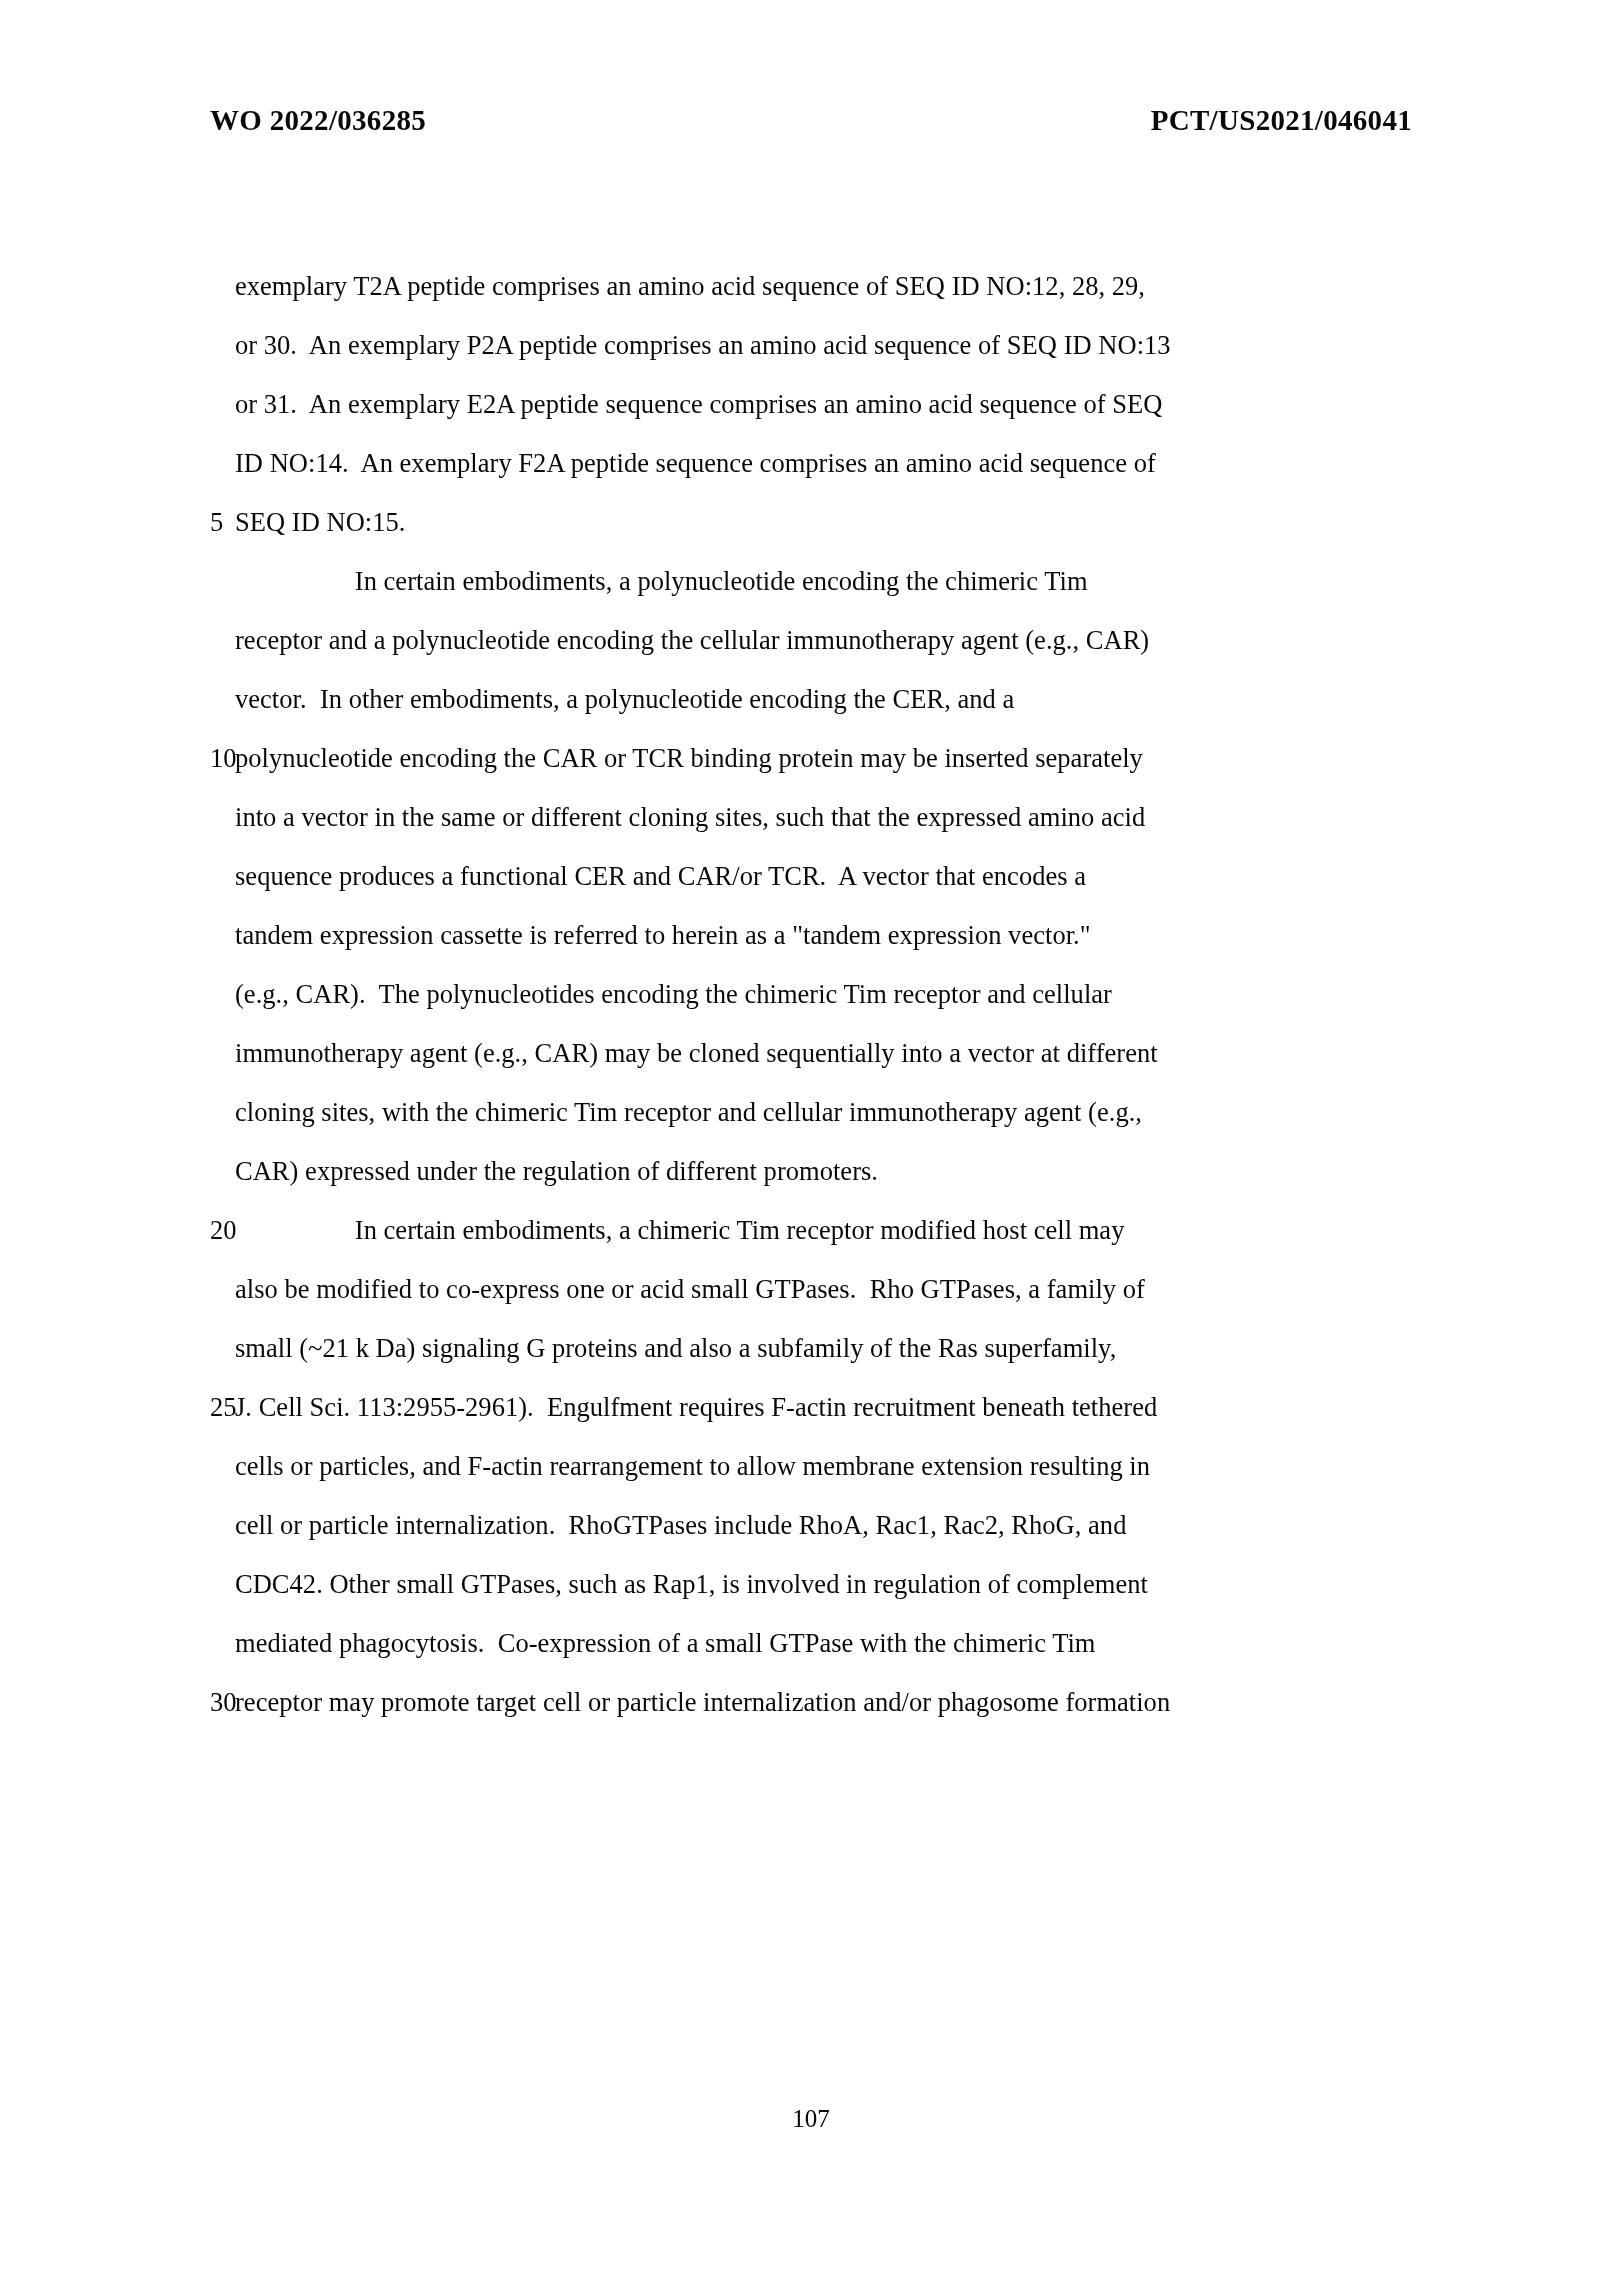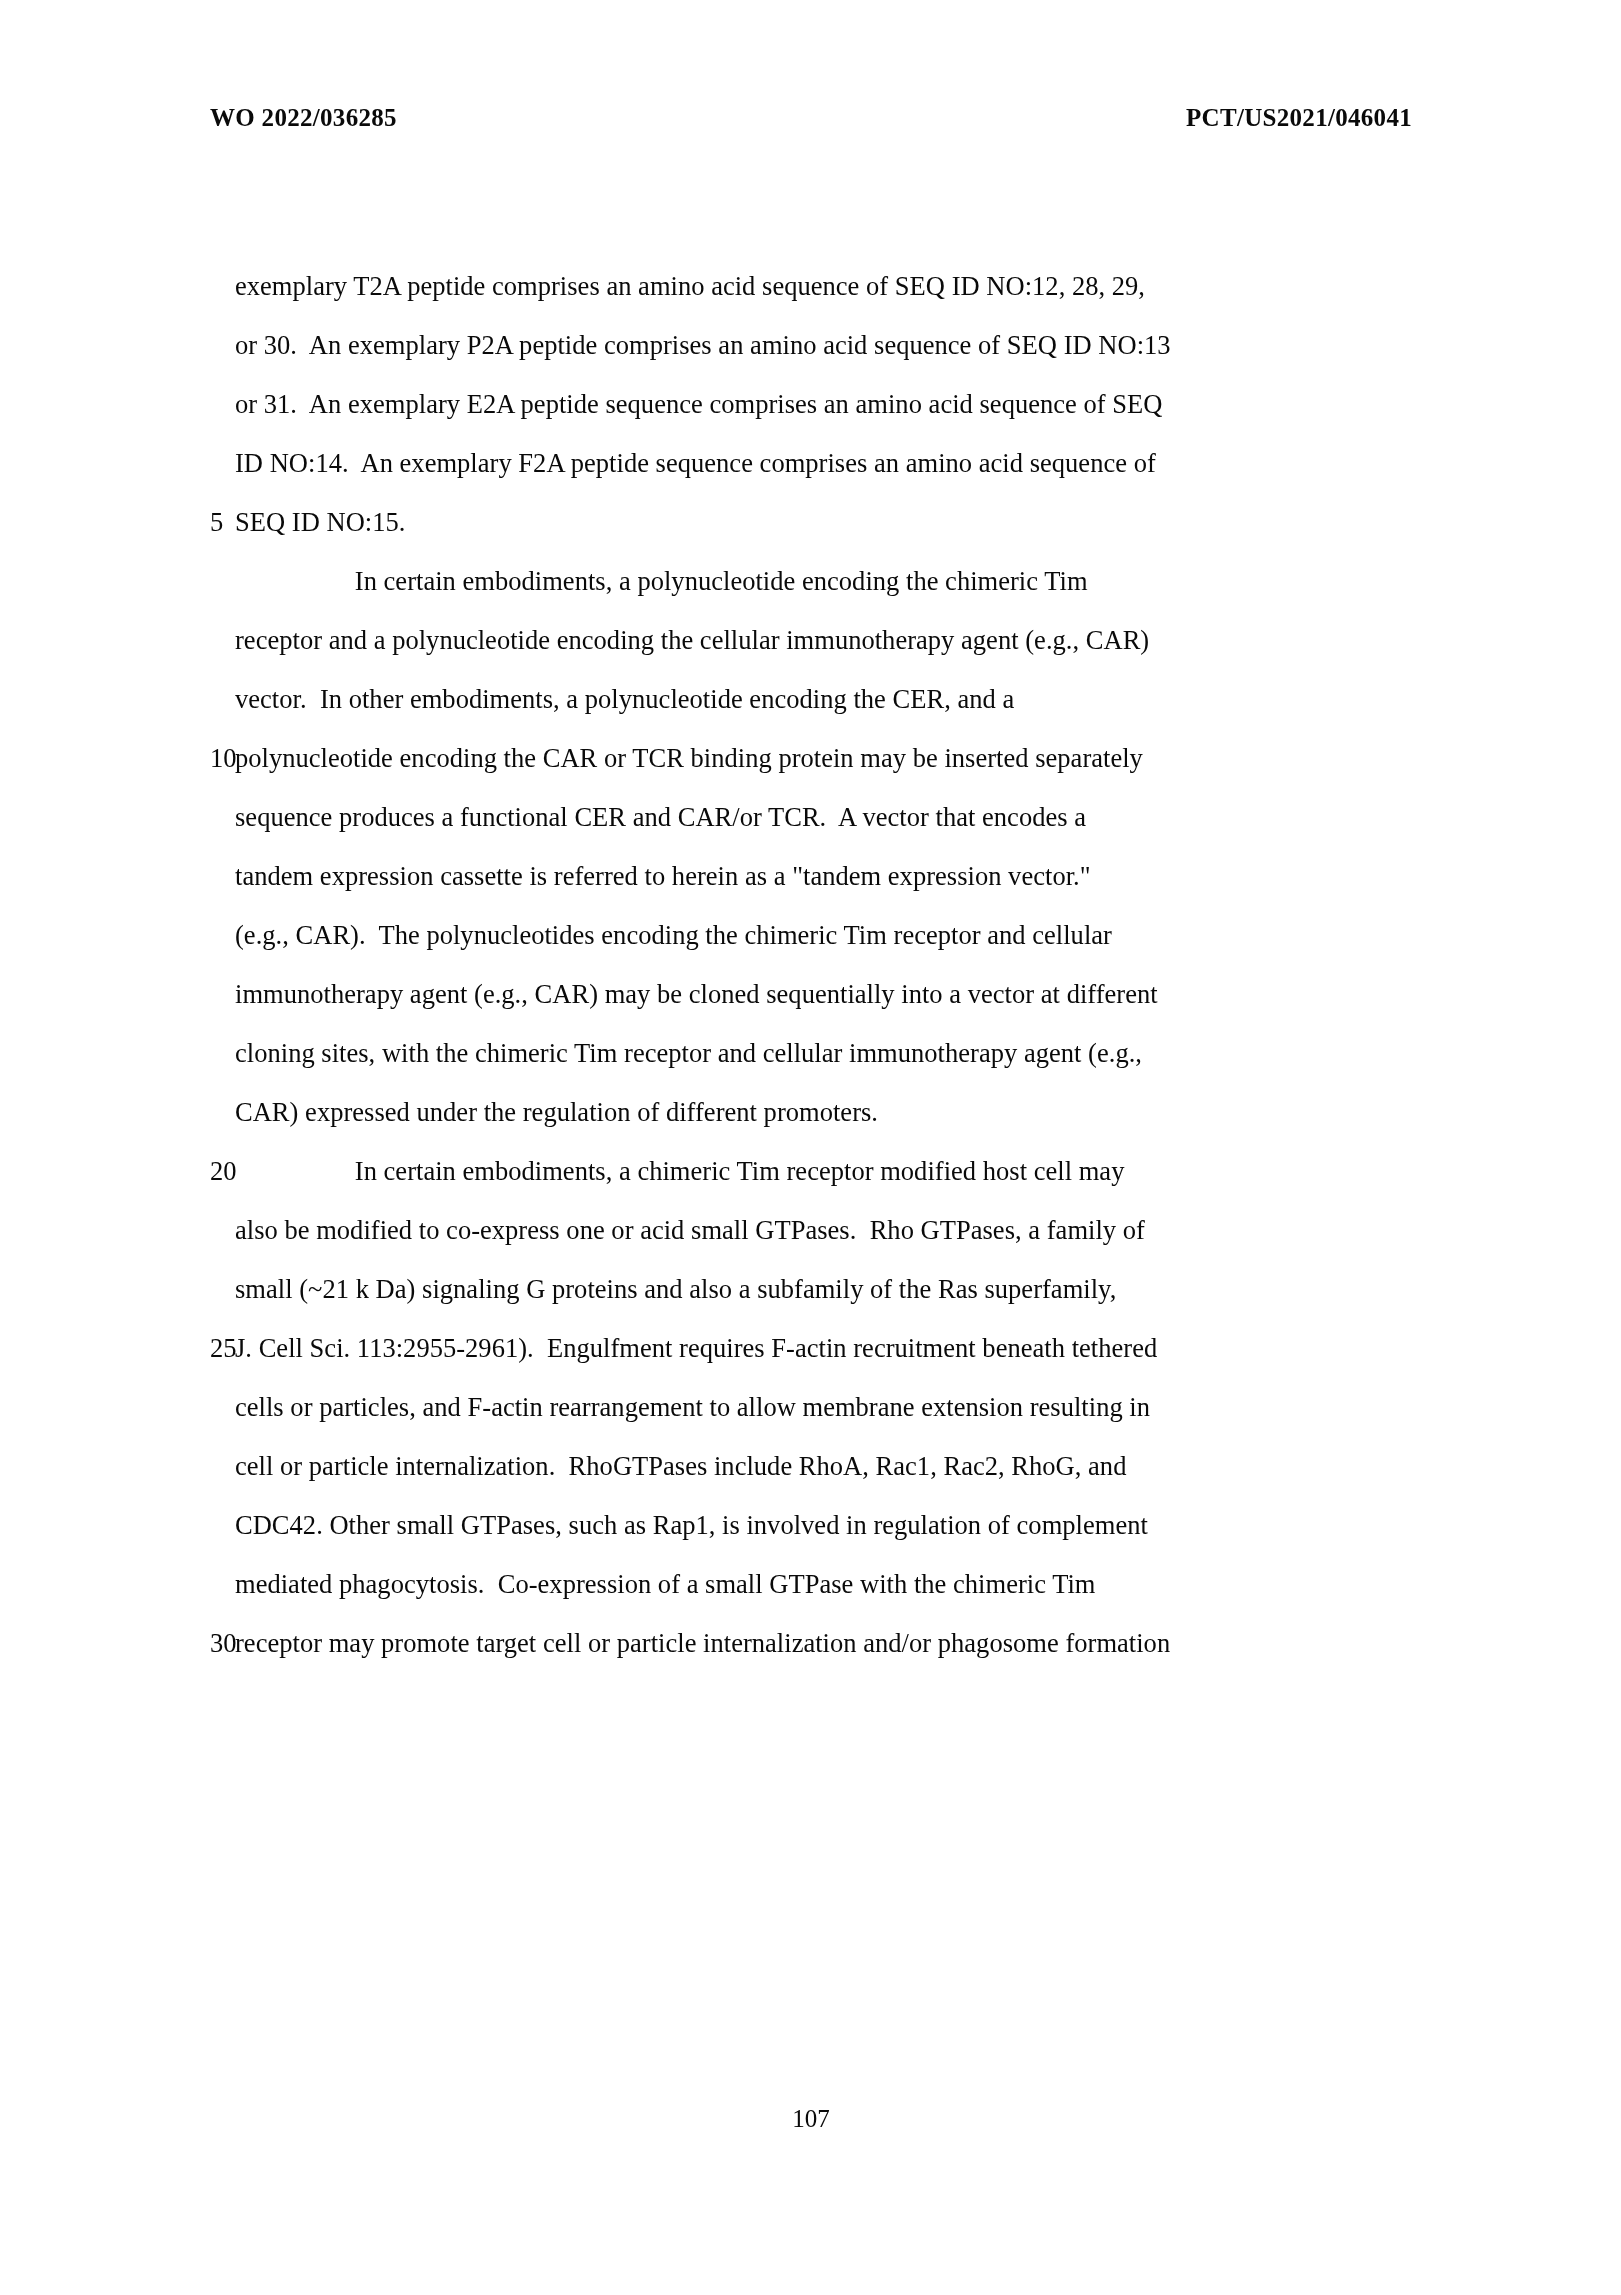--- a/index.html
+++ b/index.html
@@ -22,21 +22,21 @@
   }
   
   .running-header {
     position: absolute;
     top: 104px;
     left: 210px;
     right: 210px;
     display: flex;
     justify-content: space-between;
     align-items: flex-end;
-    font-size: 25px;
+    font-size: 29px;
     font-weight: bold;
     letter-spacing: 0.3px;
   }
   .running-header .hdr-left,
   .running-header .hdr-right {
     white-space: nowrap;
   }
 
   
   .body-block {
@@ -94,20 +94,21 @@
   <div class="body-block">
       <div class="text-line"><span class="line-number"></span><span class="line-text">exemplary T2A peptide comprises an amino acid sequence of SEQ ID NO:12, 28, 29,</span></div>
       <div class="text-line"><span class="line-number"></span><span class="line-text">or 30.  An exemplary P2A peptide comprises an amino acid sequence of SEQ ID NO:13</span></div>
       <div class="text-line"><span class="line-number"></span><span class="line-text">or 31.  An exemplary E2A peptide sequence comprises an amino acid sequence of SEQ</span></div>
       <div class="text-line"><span class="line-number"></span><span class="line-text">ID NO:14.  An exemplary F2A peptide sequence comprises an amino acid sequence of</span></div>
       <div class="text-line"><span class="line-number">5</span><span class="line-text">SEQ ID NO:15.</span></div>
       <div class="text-line"><span class="line-number"></span><span class="line-text">                  In certain embodiments, a polynucleotide encoding the chimeric Tim</span></div>
       <div class="text-line"><span class="line-number"></span><span class="line-text">receptor and a polynucleotide encoding the cellular immunotherapy agent (e.g., CAR)</span></div>
       <div class="text-line"><span class="line-number"></span><span class="line-text">vector.  In other embodiments, a polynucleotide encoding the CER, and a</span></div>
       <div class="text-line"><span class="line-number">10</span><span class="line-text">polynucleotide encoding the CAR or TCR binding protein may be inserted separately</span></div>
+      <div class="text-line"><span class="line-number"></span><span class="line-text">into a vector in the same or different cloning sites, such that the expressed amino acid</span></div>
       <div class="text-line"><span class="line-number"></span><span class="line-text">sequence produces a functional CER and CAR/or TCR.  A vector that encodes a</span></div>
       <div class="text-line"><span class="line-number"></span><span class="line-text">tandem expression cassette is referred to herein as a "tandem expression vector."</span></div>
       <div class="text-line"><span class="line-number"></span><span class="line-text">(e.g., CAR).  The polynucleotides encoding the chimeric Tim receptor and cellular</span></div>
       <div class="text-line"><span class="line-number"></span><span class="line-text">immunotherapy agent (e.g., CAR) may be cloned sequentially into a vector at different</span></div>
       <div class="text-line"><span class="line-number"></span><span class="line-text">cloning sites, with the chimeric Tim receptor and cellular immunotherapy agent (e.g.,</span></div>
       <div class="text-line"><span class="line-number"></span><span class="line-text">CAR) expressed under the regulation of different promoters.</span></div>
       <div class="text-line"><span class="line-number">20</span><span class="line-text">                  In certain embodiments, a chimeric Tim receptor modified host cell may</span></div>
       <div class="text-line"><span class="line-number"></span><span class="line-text">also be modified to co-express one or acid small GTPases.  Rho GTPases, a family of</span></div>
       <div class="text-line"><span class="line-number"></span><span class="line-text">small (~21 k Da) signaling G proteins and also a subfamily of the Ras superfamily,</span></div>
       <div class="text-line"><span class="line-number">25</span><span class="line-text">J. Cell Sci. 113:2955-2961).  Engulfment requires F-actin recruitment beneath tethered</span></div>

